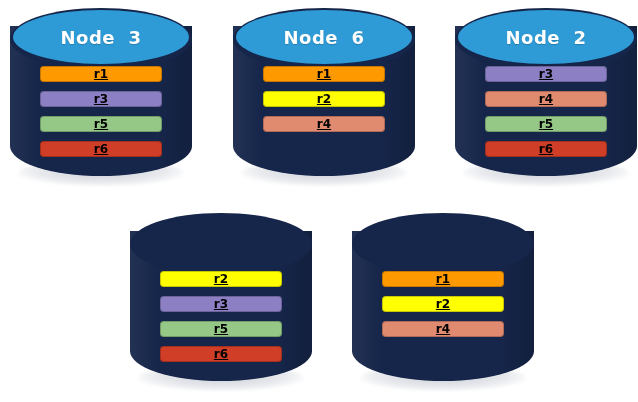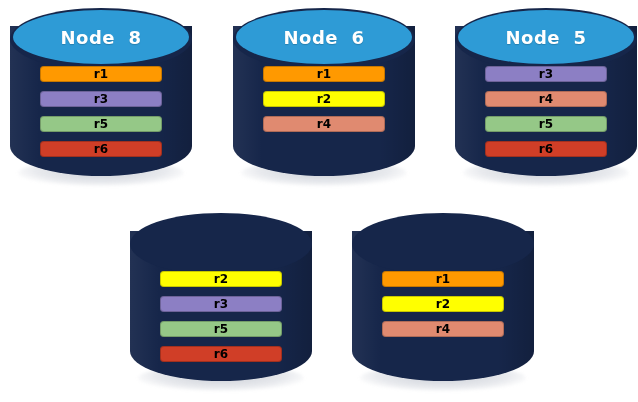--- a/index.html
+++ b/index.html
@@ -106,20 +106,21 @@
     white-space: pre;
     text-shadow: 0 1px 1px rgba(0,0,0,0.18);
   }
 
   
   .rows {
     position: absolute;
     left: 30px;
     right: 30px;
     top: 58px;
+    text-decoration: underline;
   }
 
   .row-bar {
     height: 16px;
     margin-bottom: 9px;
     border-radius: 4px;
     display: flex;
     align-items: center;
     justify-content: center;
     color: #000000;
@@ -131,21 +132,21 @@
 </style>
 </head>
 <body>
 
 <div id="diagram">
     <div class="node" style="left: 10px; top: 8px;">
       <div class="shadow"></div>
       <div class="body"></div>
       <div class="rim"></div>
       <div class="lid">
-        <div class="lid-label">Node  8</div>
+        <div class="lid-label">Node  3</div>
       </div>
       <div class="rows">
         <div class="row-bar" style="background: rgb(255, 153, 0);">r1</div>
         <div class="row-bar" style="background: rgb(140, 127, 196);">r3</div>
         <div class="row-bar" style="background: rgb(149, 200, 135);">r5</div>
         <div class="row-bar" style="background: rgb(208, 62, 39);">r6</div>
       </div>
     </div>
     <div class="node" style="left: 233px; top: 8px;">
       <div class="shadow"></div>
@@ -158,21 +159,21 @@
         <div class="row-bar" style="background: rgb(255, 153, 0);">r1</div>
         <div class="row-bar" style="background: rgb(255, 255, 0);">r2</div>
         <div class="row-bar" style="background: rgb(224, 138, 112);">r4</div>
       </div>
     </div>
     <div class="node" style="left: 455px; top: 8px;">
       <div class="shadow"></div>
       <div class="body"></div>
       <div class="rim"></div>
       <div class="lid">
-        <div class="lid-label">Node  5</div>
+        <div class="lid-label">Node  2</div>
       </div>
       <div class="rows">
         <div class="row-bar" style="background: rgb(140, 127, 196);">r3</div>
         <div class="row-bar" style="background: rgb(224, 138, 112);">r4</div>
         <div class="row-bar" style="background: rgb(149, 200, 135);">r5</div>
         <div class="row-bar" style="background: rgb(208, 62, 39);">r6</div>
       </div>
     </div>
     <div class="node" style="left: 130px; top: 213px;">
       <div class="shadow"></div>

